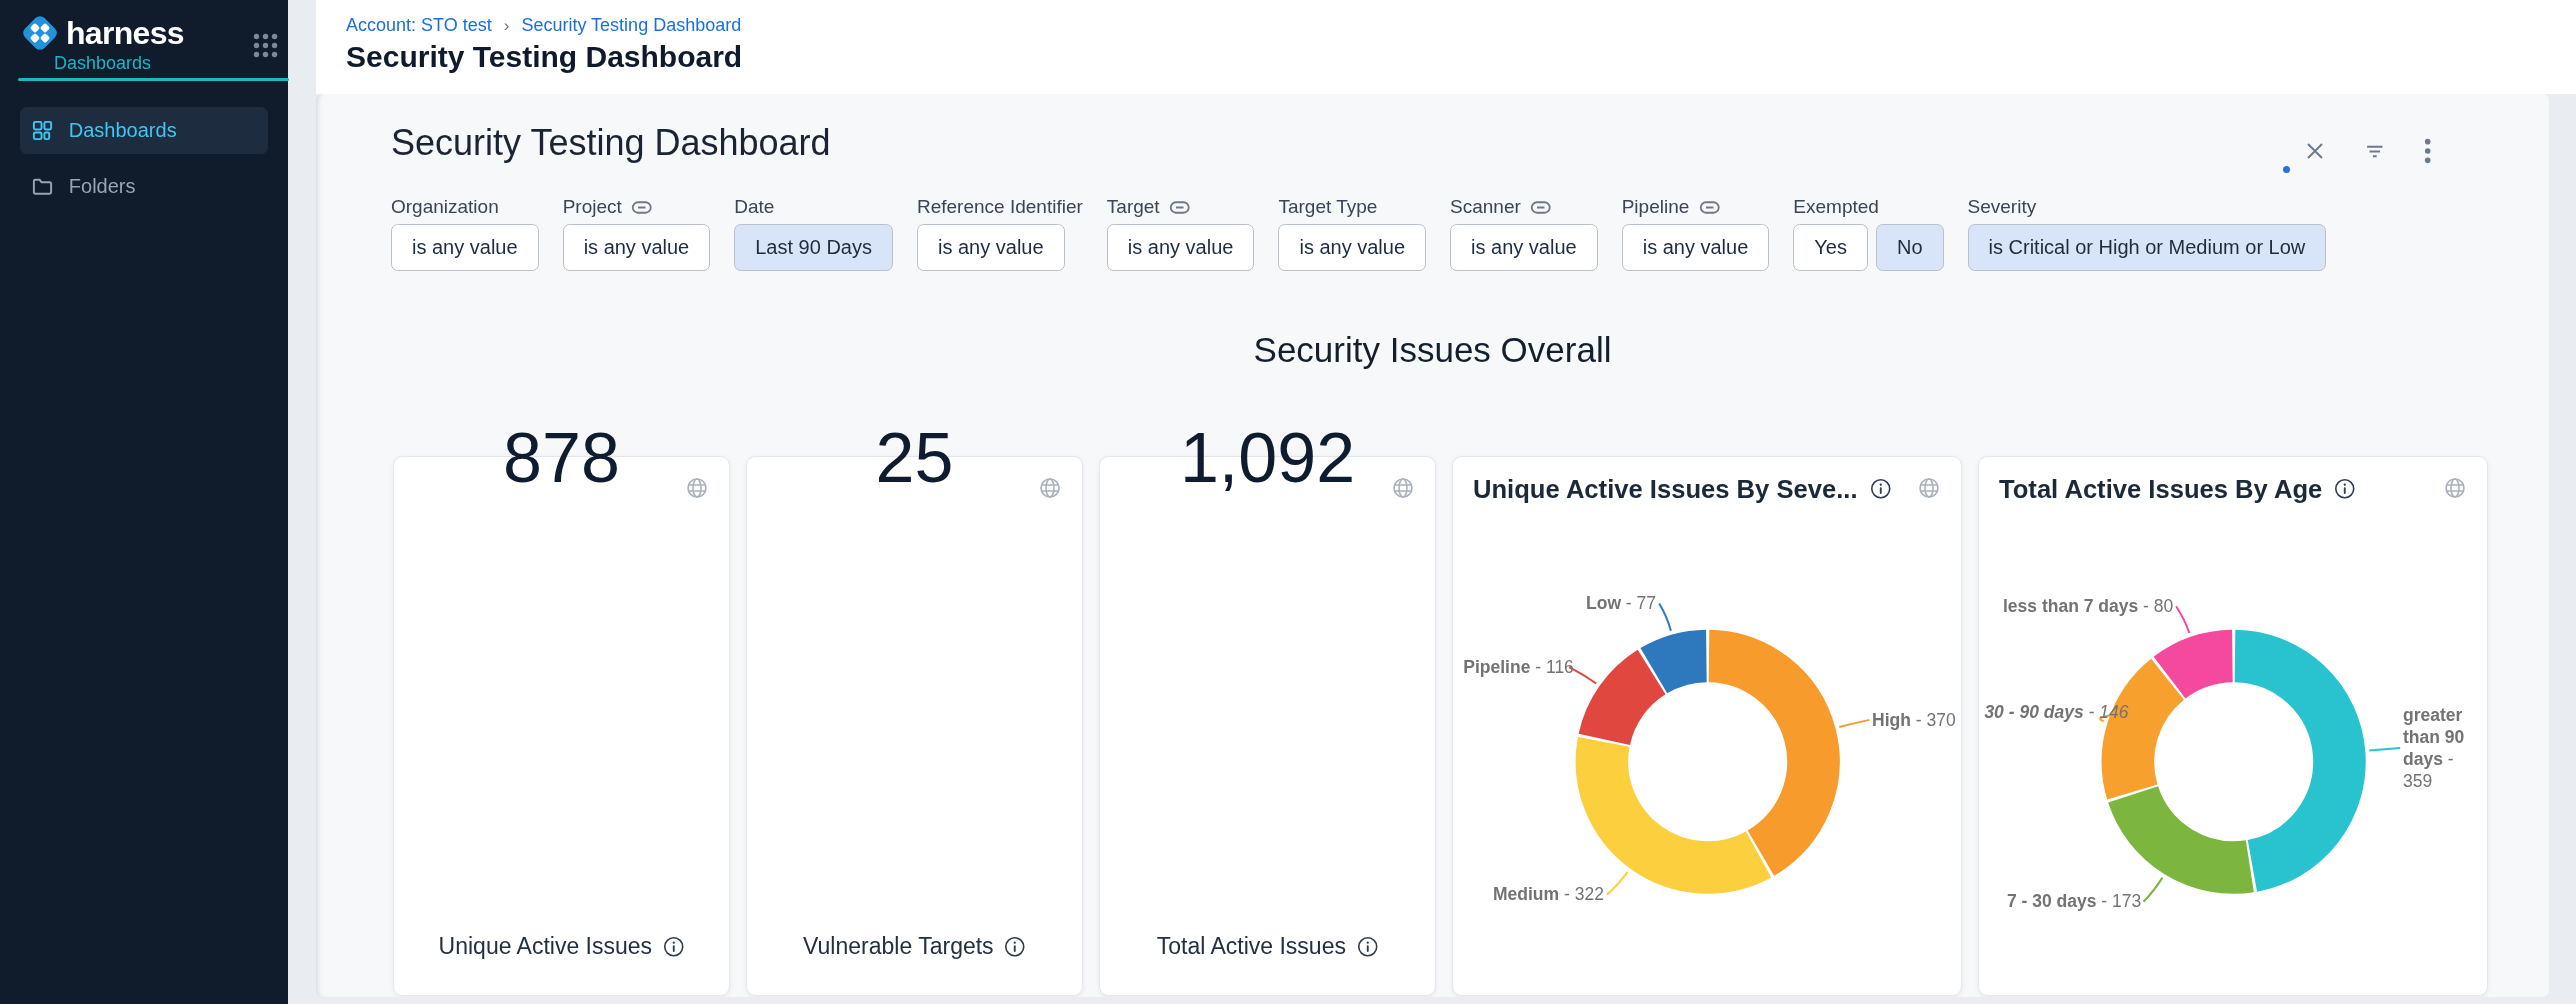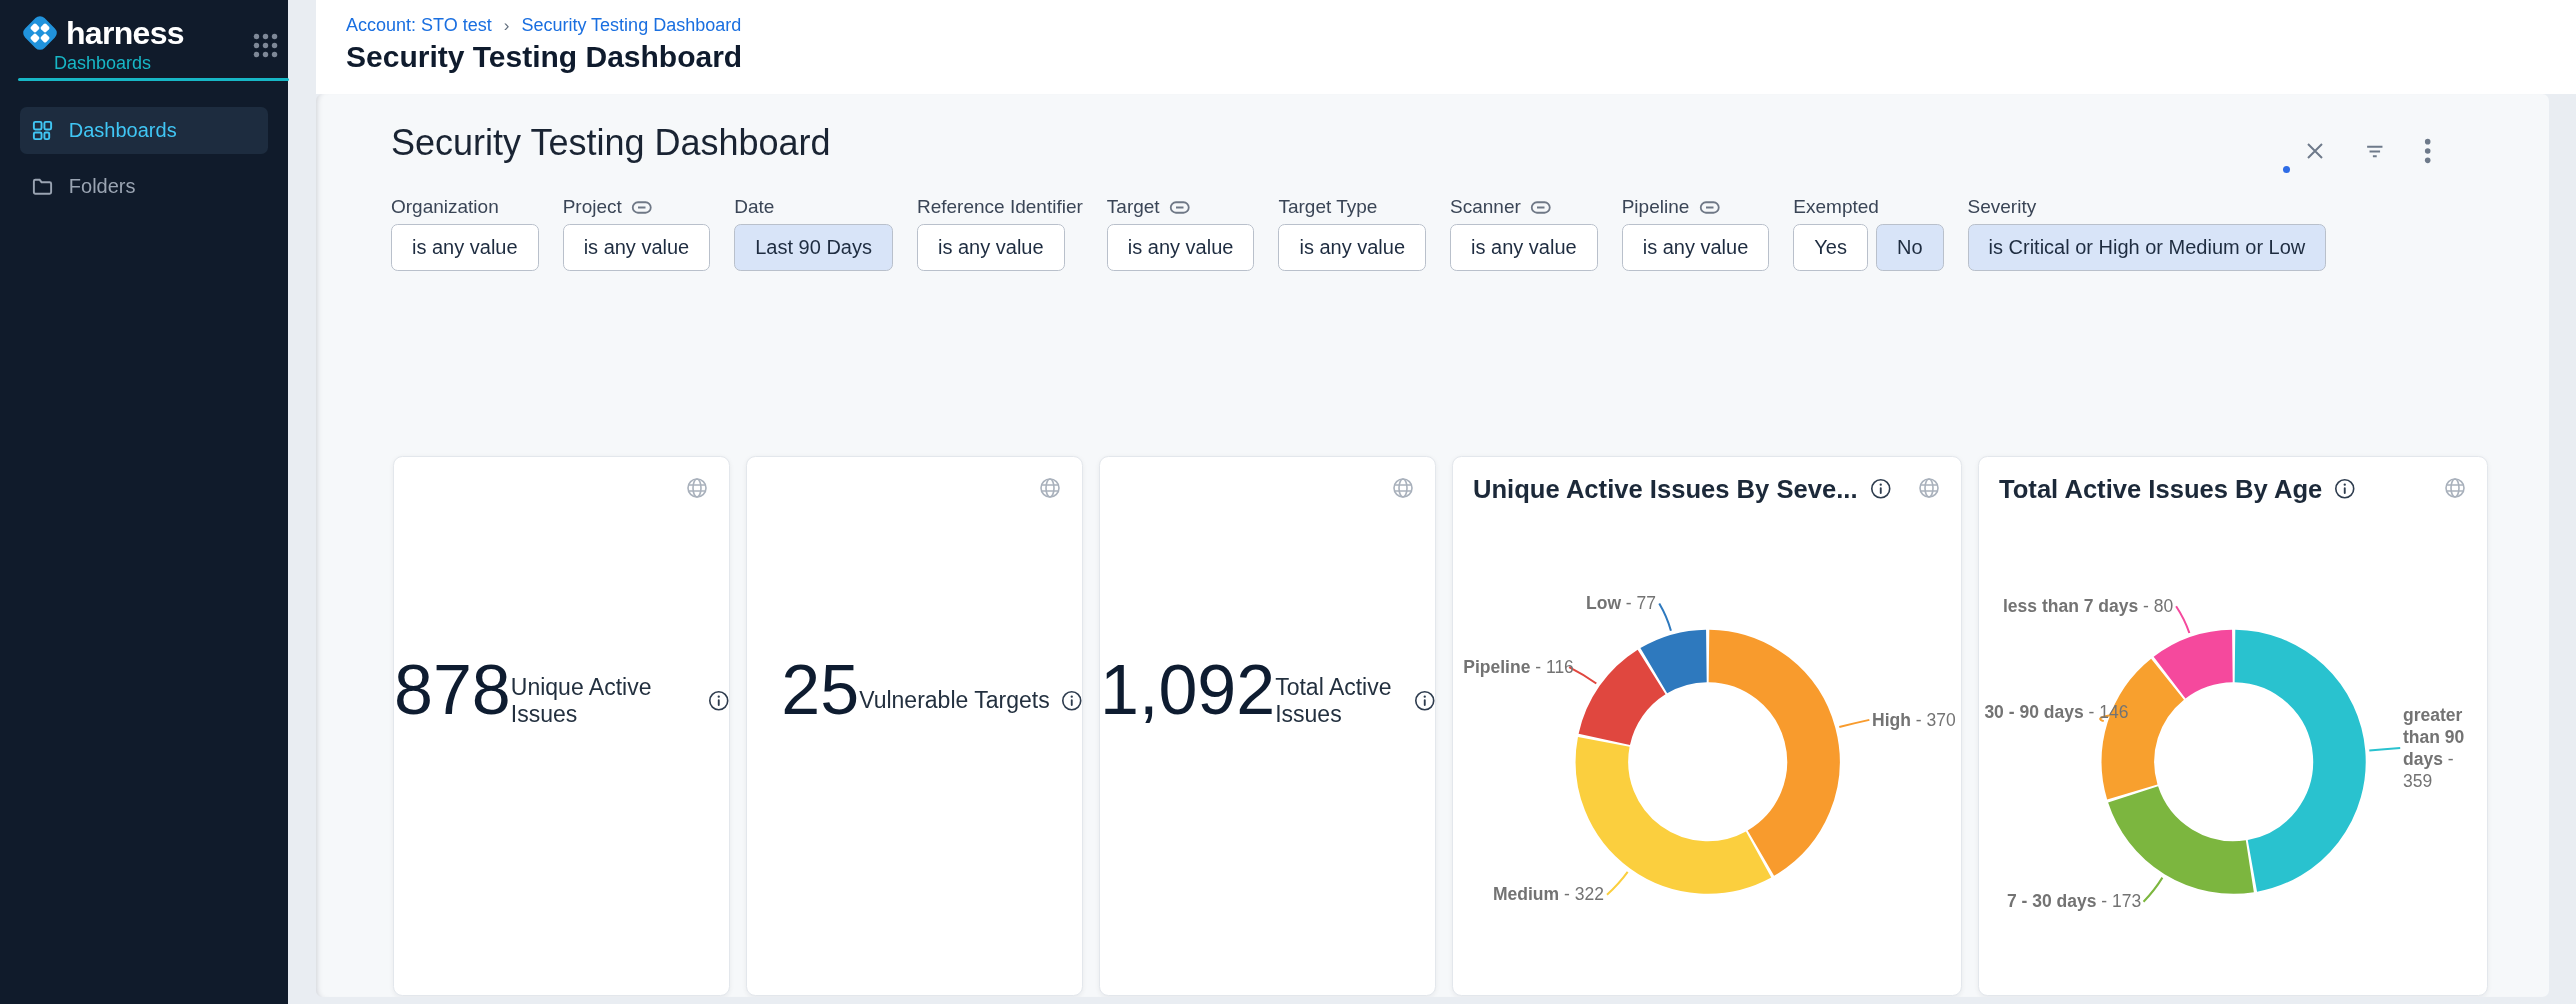--- a/index.html
+++ b/index.html
@@ -47,22 +47,22 @@
   .exempted-chips { display:flex; gap:8px; }
   
   .section-title { position:absolute; top:236px; left:0; right:0; margin:0; text-align:center;
     font-size:35px; font-weight:400; color:#141f2e; }
   .cards { position:absolute; left:77px; top:362px; display:flex; gap:16px; }
   .card { position:relative; height:540px; background:#ffffff; border:1.3px solid #e3e7ec; border-radius:9.4px;
     box-shadow:0 1.3px 5.4px rgba(16,24,40,.06); }
   .stat-card { width:337px; }
   .chart-card { width:510px; }
   .globe { position:absolute; top:19px; right:20px; width:24px; height:24px; color:#a9b1bc; cursor:pointer; z-index:3; }
-  .stat-stack { position:absolute; inset:0; display:flex; flex-direction:row; align-items:center;
-    justify-content:flex-end; transform:translateY(-35px); }
+  .stat-stack { position:absolute; inset:0; display:flex; flex-direction:column; align-items:center;
+    justify-content:space-between; transform:translateY(-35px); }
   .stat-value { font-size:70px; color:#0e1c30; line-height:1.05; }
   .stat-label { margin-top:19px; display:flex; align-items:center; gap:10.8px; font-size:23px; color:#23303f; }
   .info-icon { width:21.5px; height:21.5px; color:#2e3c4e; flex:0 0 auto; cursor:pointer; }
   .chart-title-row { position:absolute; top:17.5px; left:20px; right:58px; display:flex; align-items:center; gap:12px; z-index:2; }
   .chart-title { font-size:25.6px; font-weight:600; color:#1c2939; white-space:nowrap; overflow:hidden; }
   .chart-body { position:absolute; inset:0; z-index:1; overflow:hidden; }
   .donut-svg { position:absolute; inset:0; width:100%; height:100%; }
   .donut-label { position:absolute; font-size:17.5px; line-height:22px; color:#737373; transform:translateY(-50%); }
   .donut-label.left { white-space:nowrap; }
   .donut-label b { font-weight:700; }
@@ -219,20 +219,21 @@
           </div>
         </div>
         <div class="fgroup">
           <div class="flabel">
               <span>Severity</span>
             </div>
           <button class="chip hl">is Critical or High or Medium or Low</button>
         </div>
       </div>
 
+      <h3 class="section-title">Security Issues Overall</h3>
 
       <div class="cards">
 
         <div class="card stat-card">
           <svg class="globe" viewBox="0 0 24 24" fill="none" stroke="currentColor" stroke-width="1.6">
             <circle cx="12" cy="12" r="9"></circle>
               <ellipse cx="12" cy="12" rx="4" ry="9"></ellipse>
               <path d="M3.5 9 h17 M3.5 15 h17"></path>
           </svg>
           <div class="stat-stack">
@@ -338,21 +339,21 @@
                 <path d="M 579.306424067543 435.2750596671159 Q 601.2308860947012 433.4535315120493 625.1622152102996 431.79759682562513" stroke="#29c2cf" stroke-width="3" fill="none"></path>
                 <path d="M 402.01520384863653 607.1524088891579 A 157 157 0 0 1 228.71386967791528 500.60711155229797" stroke="#7cb63f" stroke-width="78" fill="none"></path>
                 <path d="M 272.2055588197958 624.0800285197801 Q 260.68339195858545 642.8214177645086 244.2086948120306 659.8590443506254" stroke="#7cb63f" stroke-width="3" fill="none"></path>
                 <path d="M 227.57085550441244 496.94521650104315 A 157 157 0 0 1 279.8481883826533 329.463385568913" stroke="#f8a02e" stroke-width="78" fill="none"></path>
                 <path d="M 185.17514599793438 391.8121633626687 Q 164.17441932444208 385.25705244177124 226 379.29786069550084" stroke="#f8a02e" stroke-width="3" fill="none"></path>
                 <path d="M 282.87132409541965 327.10190145305927 A 157 157 0 0 1 376.08193086886627 295.011716963309" stroke="#f5499d" stroke-width="78" fill="none"></path>
                 <path d="M 312.2440283503375 261.00221940449467 Q 305.0824868835426 240.2004809237961 292.57199464100177 221.28980957770648" stroke="#f5499d" stroke-width="3" fill="none"></path>
               </svg>
               <div class="donut-label right" style="left: 424px; max-width: 80px; top: 291px;"><b>greater than 90 days</b> - 359</div>
               <div class="donut-label left" style="left: 28px; top: 444px;"><b>7 - 30 days</b> - 173</div>
-              <div class="donut-label left" style="left: 5.4px; top: 255px;"><b>30 - 90 days</b> - 146</div>
+              <div class="donut-label left" style="left: 5.4px; top: 255px; font-style: italic;"><b>30 - 90 days</b> - 146</div>
               <div class="donut-label left" style="left: 24px; top: 149px;"><b>less than 7 days</b> - 80</div>
             </div>
         </div>
 
       </div>
     </div>
   </div>
 </div>
 
 

